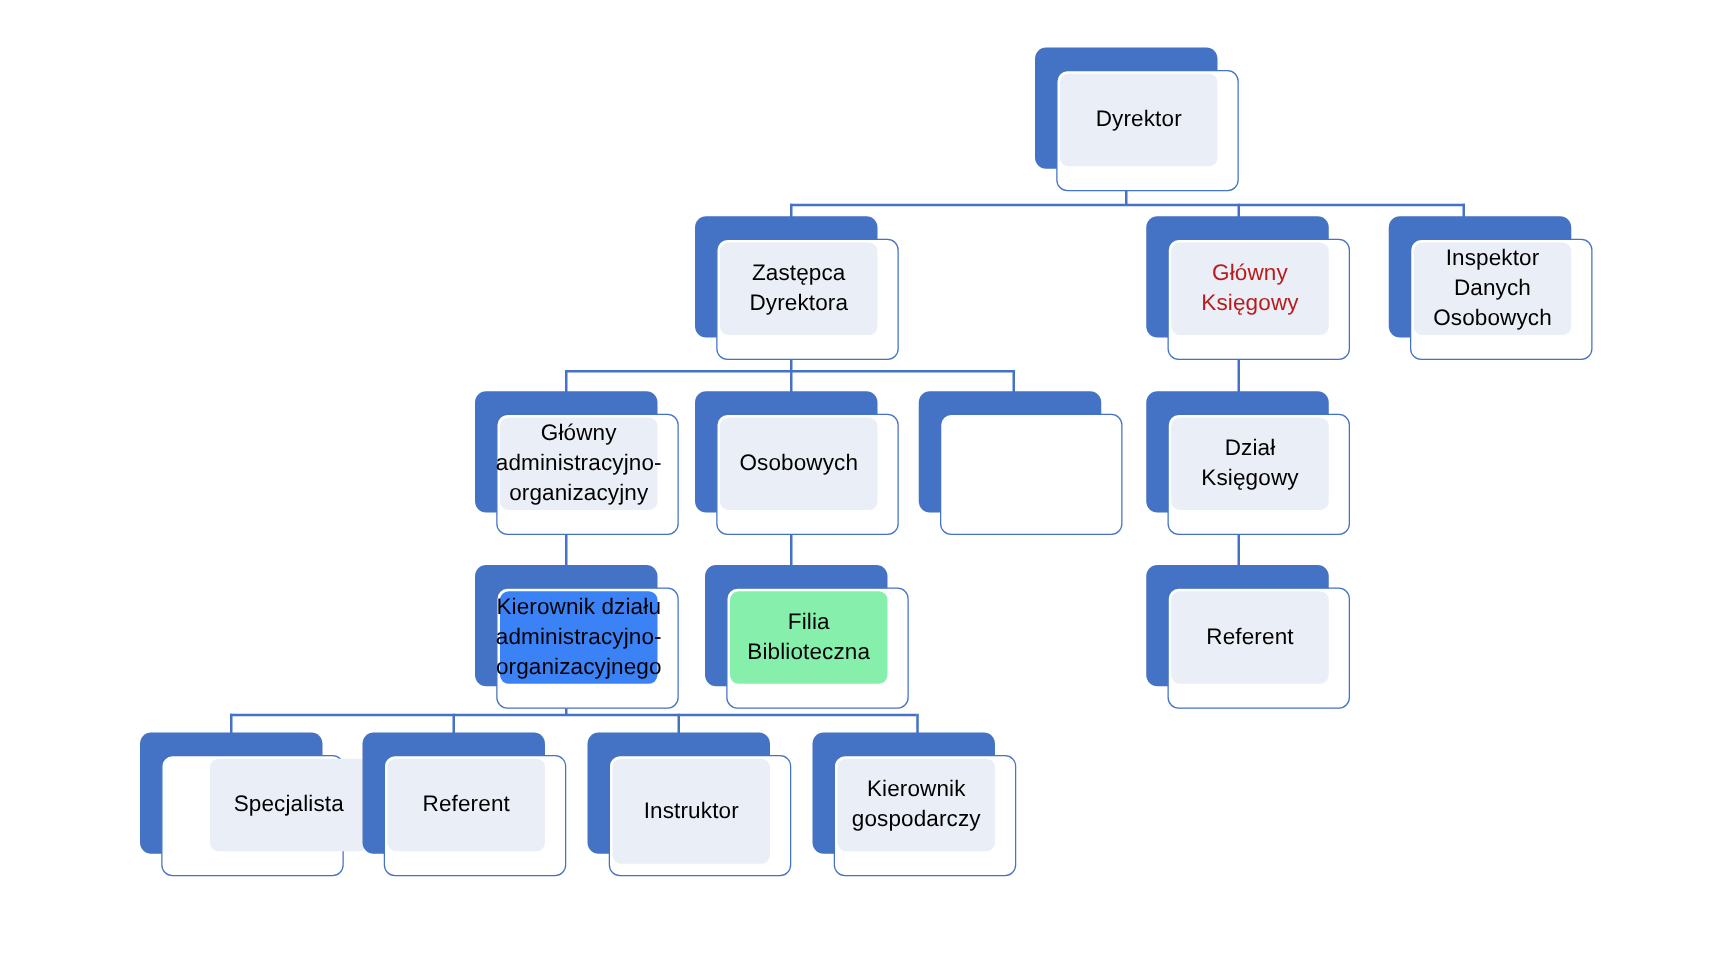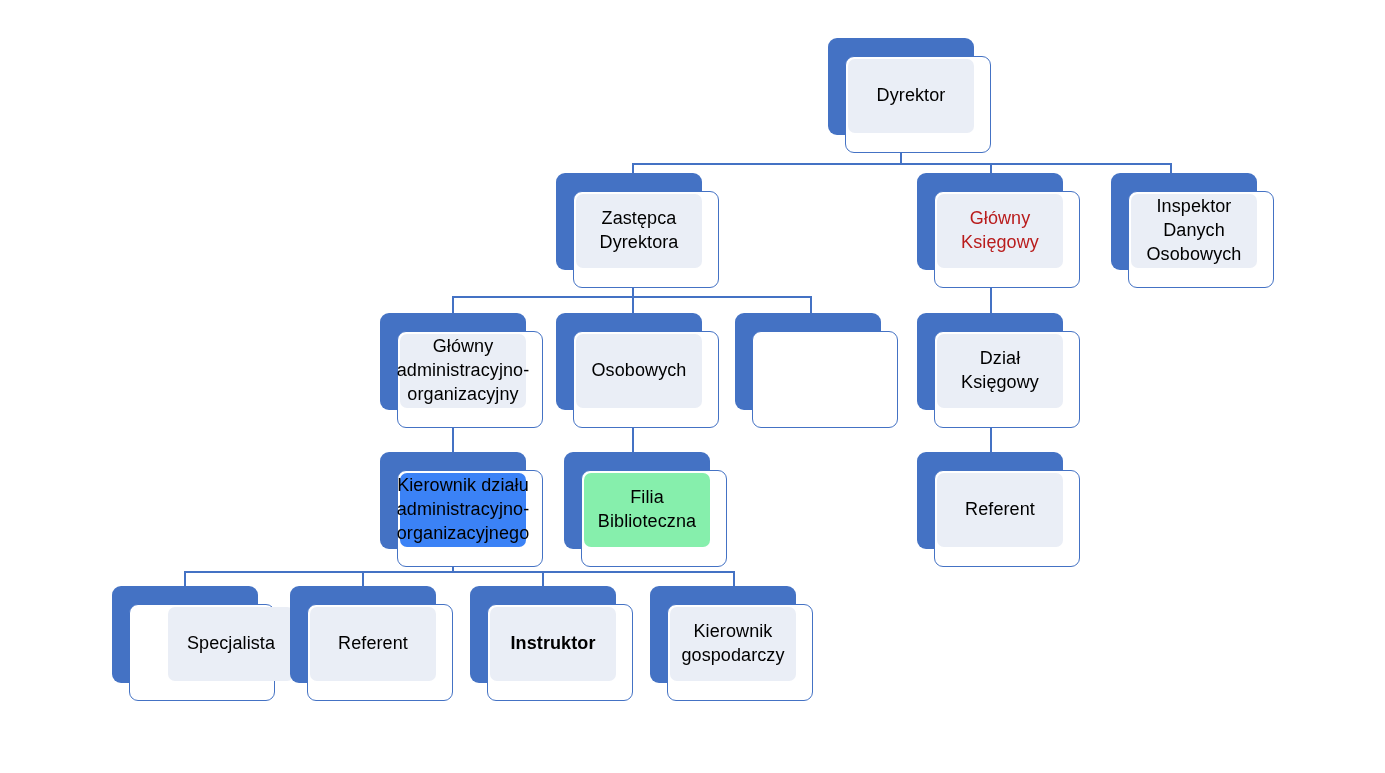--- a/index.html
+++ b/index.html
@@ -182,21 +182,21 @@
       <div class="node" style="left: 290px; top: 586px; width: 163px; height: 115px;">
         <div class="shadow" style="width: 146px; height: 97px; background: rgb(68, 114, 196);"></div>
         <div class="card" style="left: 17px; top: 18px; width: 146px; height: 97px; border-color: rgb(68, 114, 196);"></div>
         <div class="fill" style="left: 20px; top: 21px; width: 126px; height: 74px; background: rgb(234, 238, 246);">
           <div class="label" style="color: rgb(0, 0, 0);">Referent</div>
         </div>
       </div>
       <div class="node" style="left: 470px; top: 586px; width: 163px; height: 115px;">
         <div class="shadow" style="width: 146px; height: 97px; background: rgb(68, 114, 196);"></div>
         <div class="card" style="left: 17px; top: 18px; width: 146px; height: 97px; border-color: rgb(68, 114, 196);"></div>
-        <div class="fill" style="left: 20px; top: 21px; width: 126px; height: 74px; background: rgb(234, 238, 246); font-weight: bold;">
+        <div class="fill" style="left: 20px; top: 21px; width: 126px; height: 84px; background: rgb(234, 238, 246);">
           <div class="label" style="color: rgb(0, 0, 0);">Instruktor</div>
         </div>
       </div>
       <div class="node" style="left: 650px; top: 586px; width: 163px; height: 115px;">
         <div class="shadow" style="width: 146px; height: 97px; background: rgb(68, 114, 196);"></div>
         <div class="card" style="left: 17px; top: 18px; width: 146px; height: 97px; border-color: rgb(68, 114, 196);"></div>
         <div class="fill" style="left: 20px; top: 21px; width: 126px; height: 74px; background: rgb(234, 238, 246);">
           <div class="label" style="color: rgb(0, 0, 0);">Kierownik
 gospodarczy</div>
         </div>

